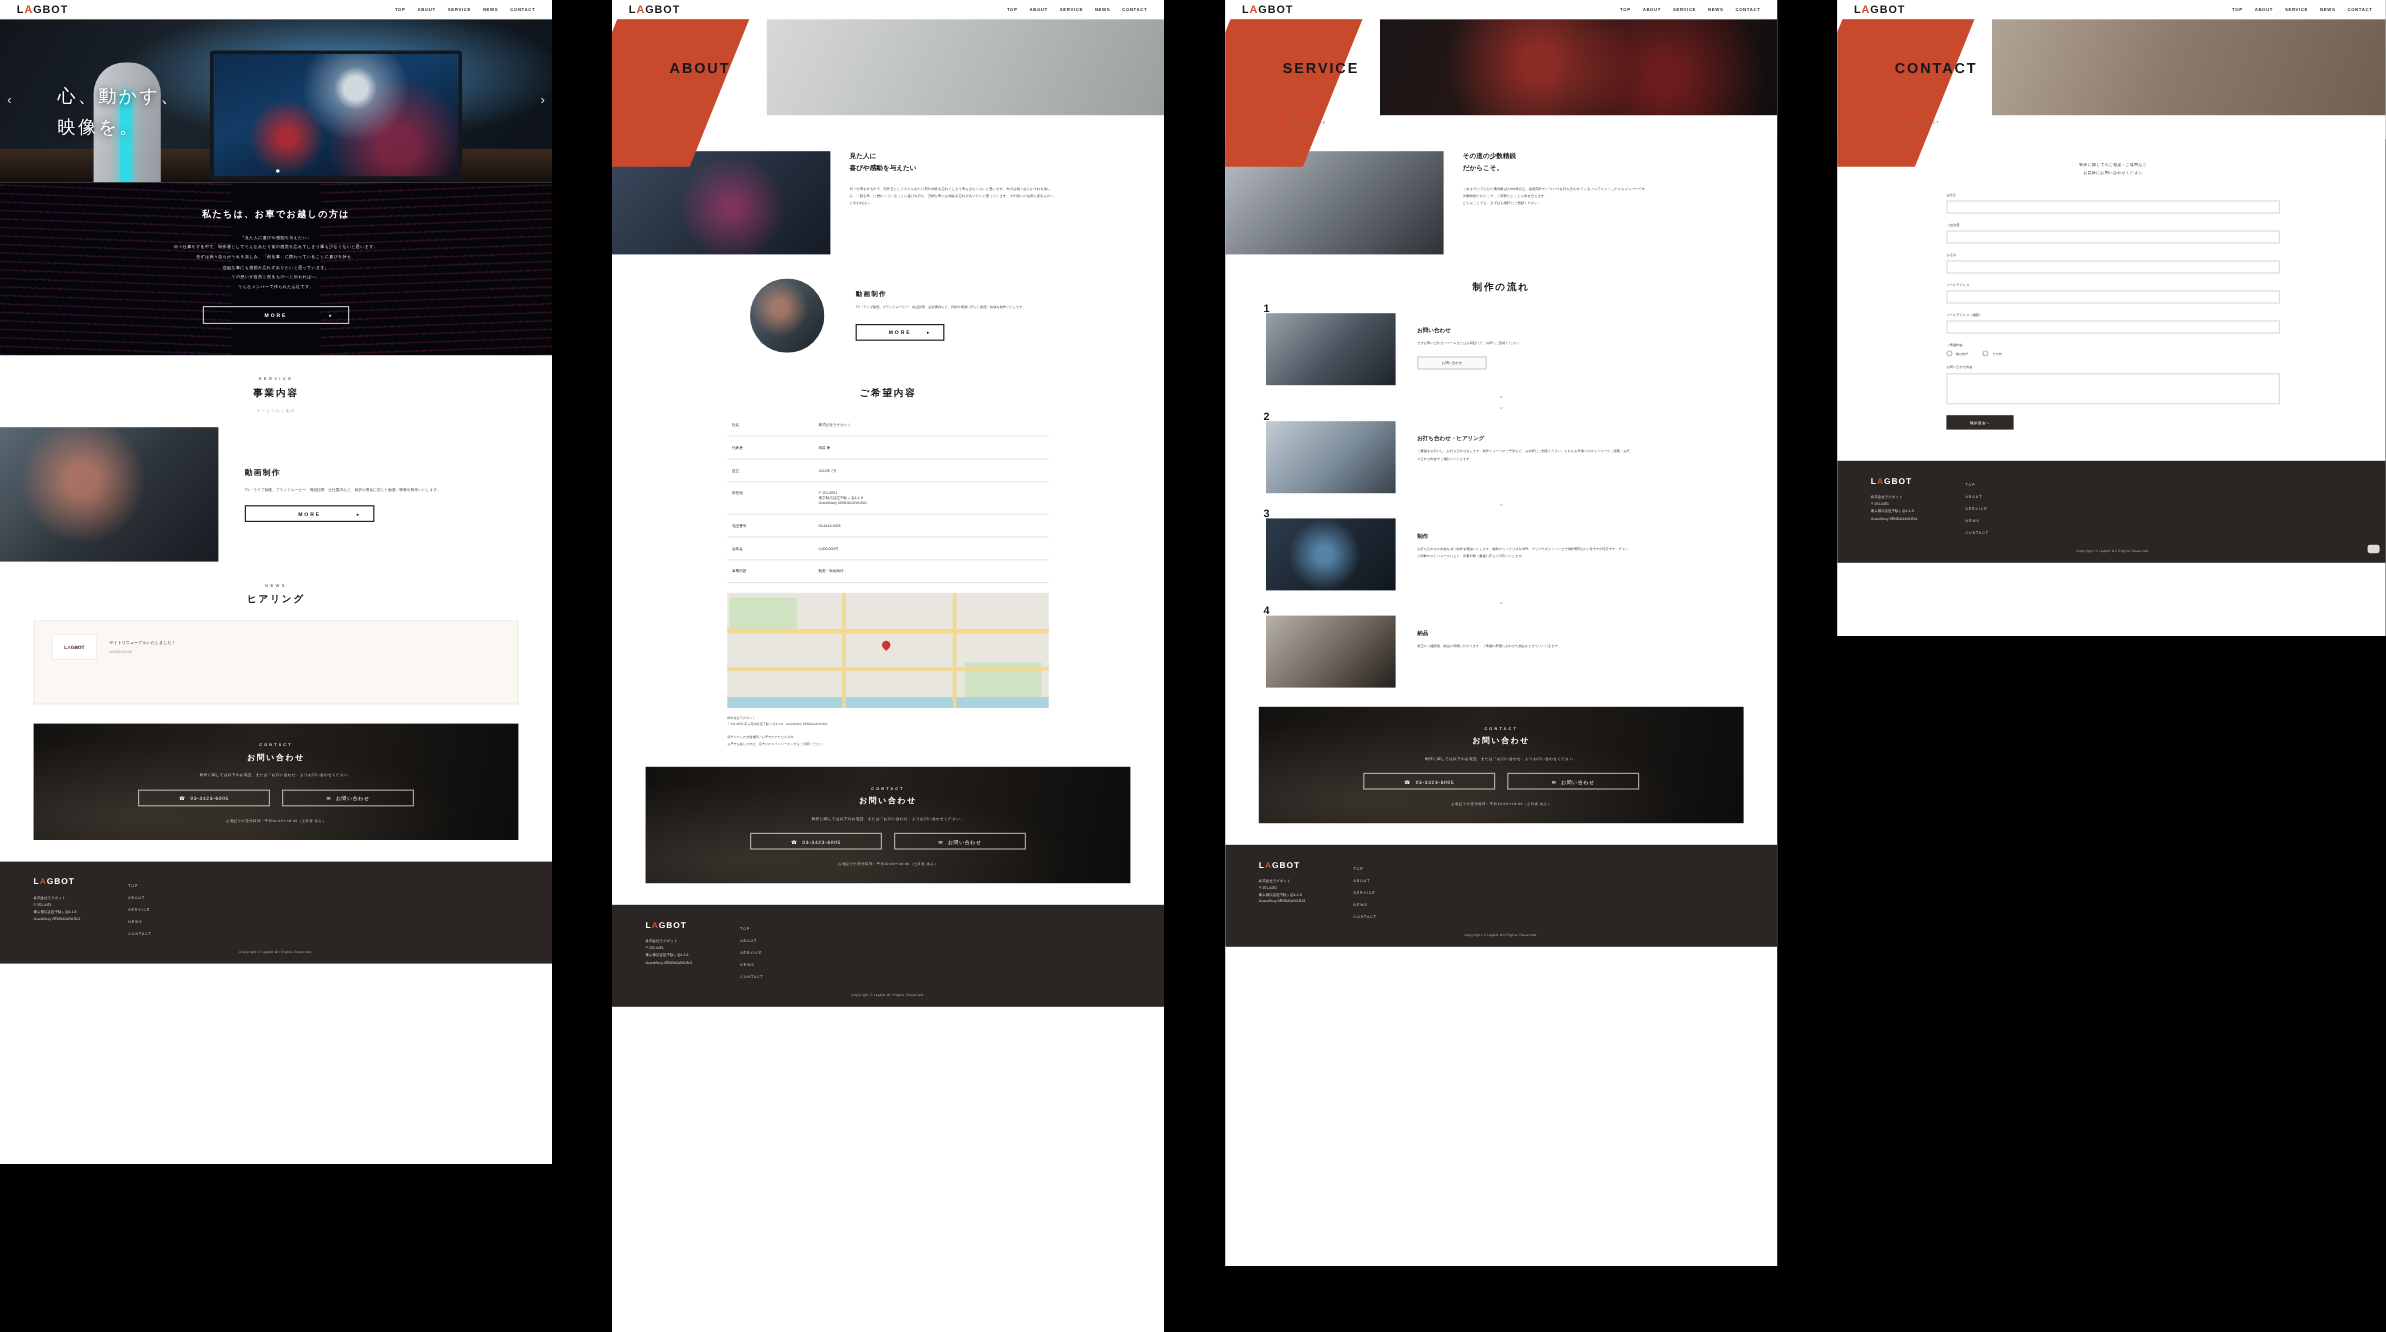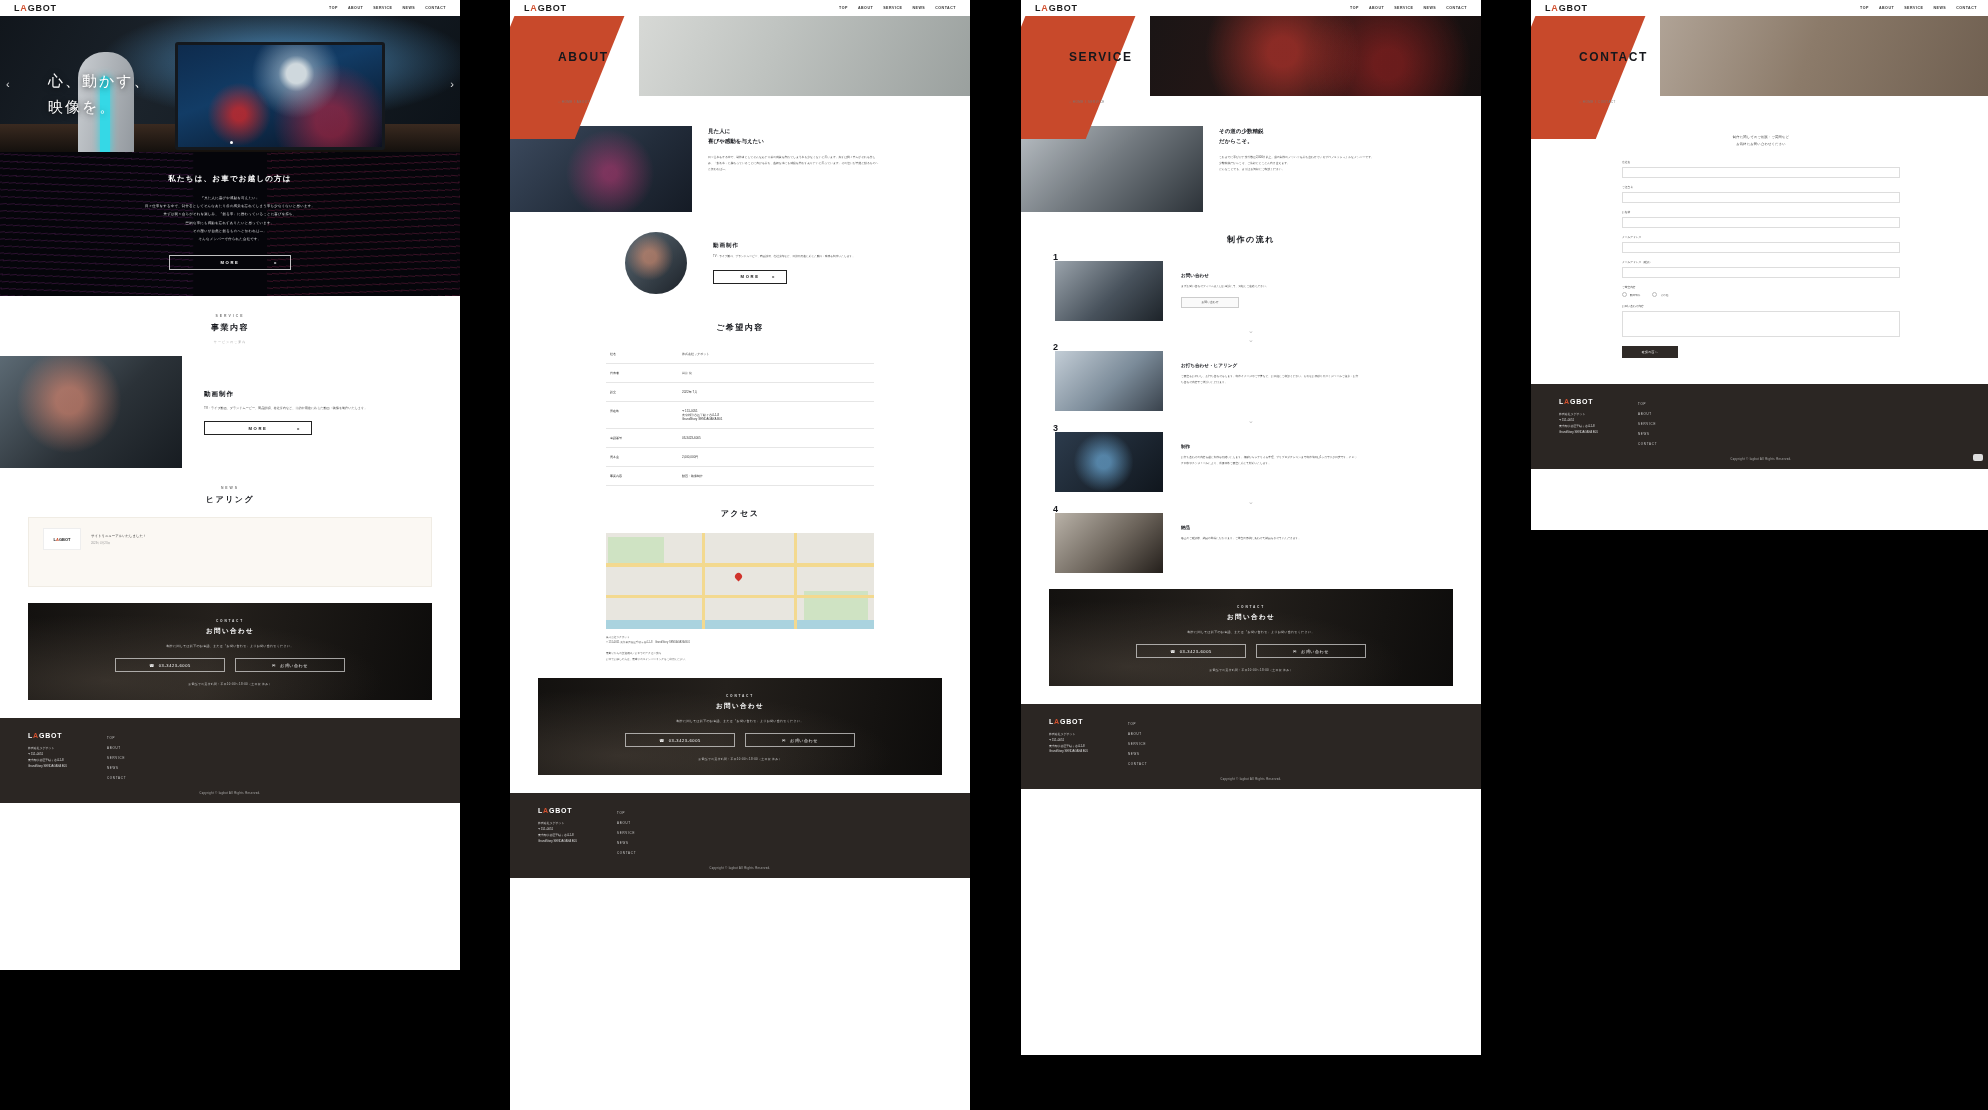--- a/index.html
+++ b/index.html
@@ -425,23 +425,20 @@
             <td class="k">資本金</td>
             <td>2,000,000円</td>
           </tr>
       <tr>
             <td class="k">事業内容</td>
             <td>動画・映像制作</td>
           </tr>
     </tbody>
       </table>
 
-    <div class="sec-head">
-      <div class="sec-jp">アクセス</div>
-    </div>
     <div class="map">
       <div class="green" style="left:2px;top:4px;width:56px;height:26px"></div>
       <div class="green" style="right:6px;bottom:8px;width:64px;height:30px"></div>
       <div class="water" style="left:0;bottom:0;width:100%;height:9px"></div>
       <div class="road" style="left:0;top:30px;width:100%;height:4px"></div>
       <div class="road" style="left:0;top:62px;width:100%;height:3px"></div>
       <div class="road" style="left:96px;top:0;width:3px;height:100%"></div>
       <div class="road" style="left:188px;top:0;width:3px;height:100%"></div>
       <div class="pin"></div>
     </div>

